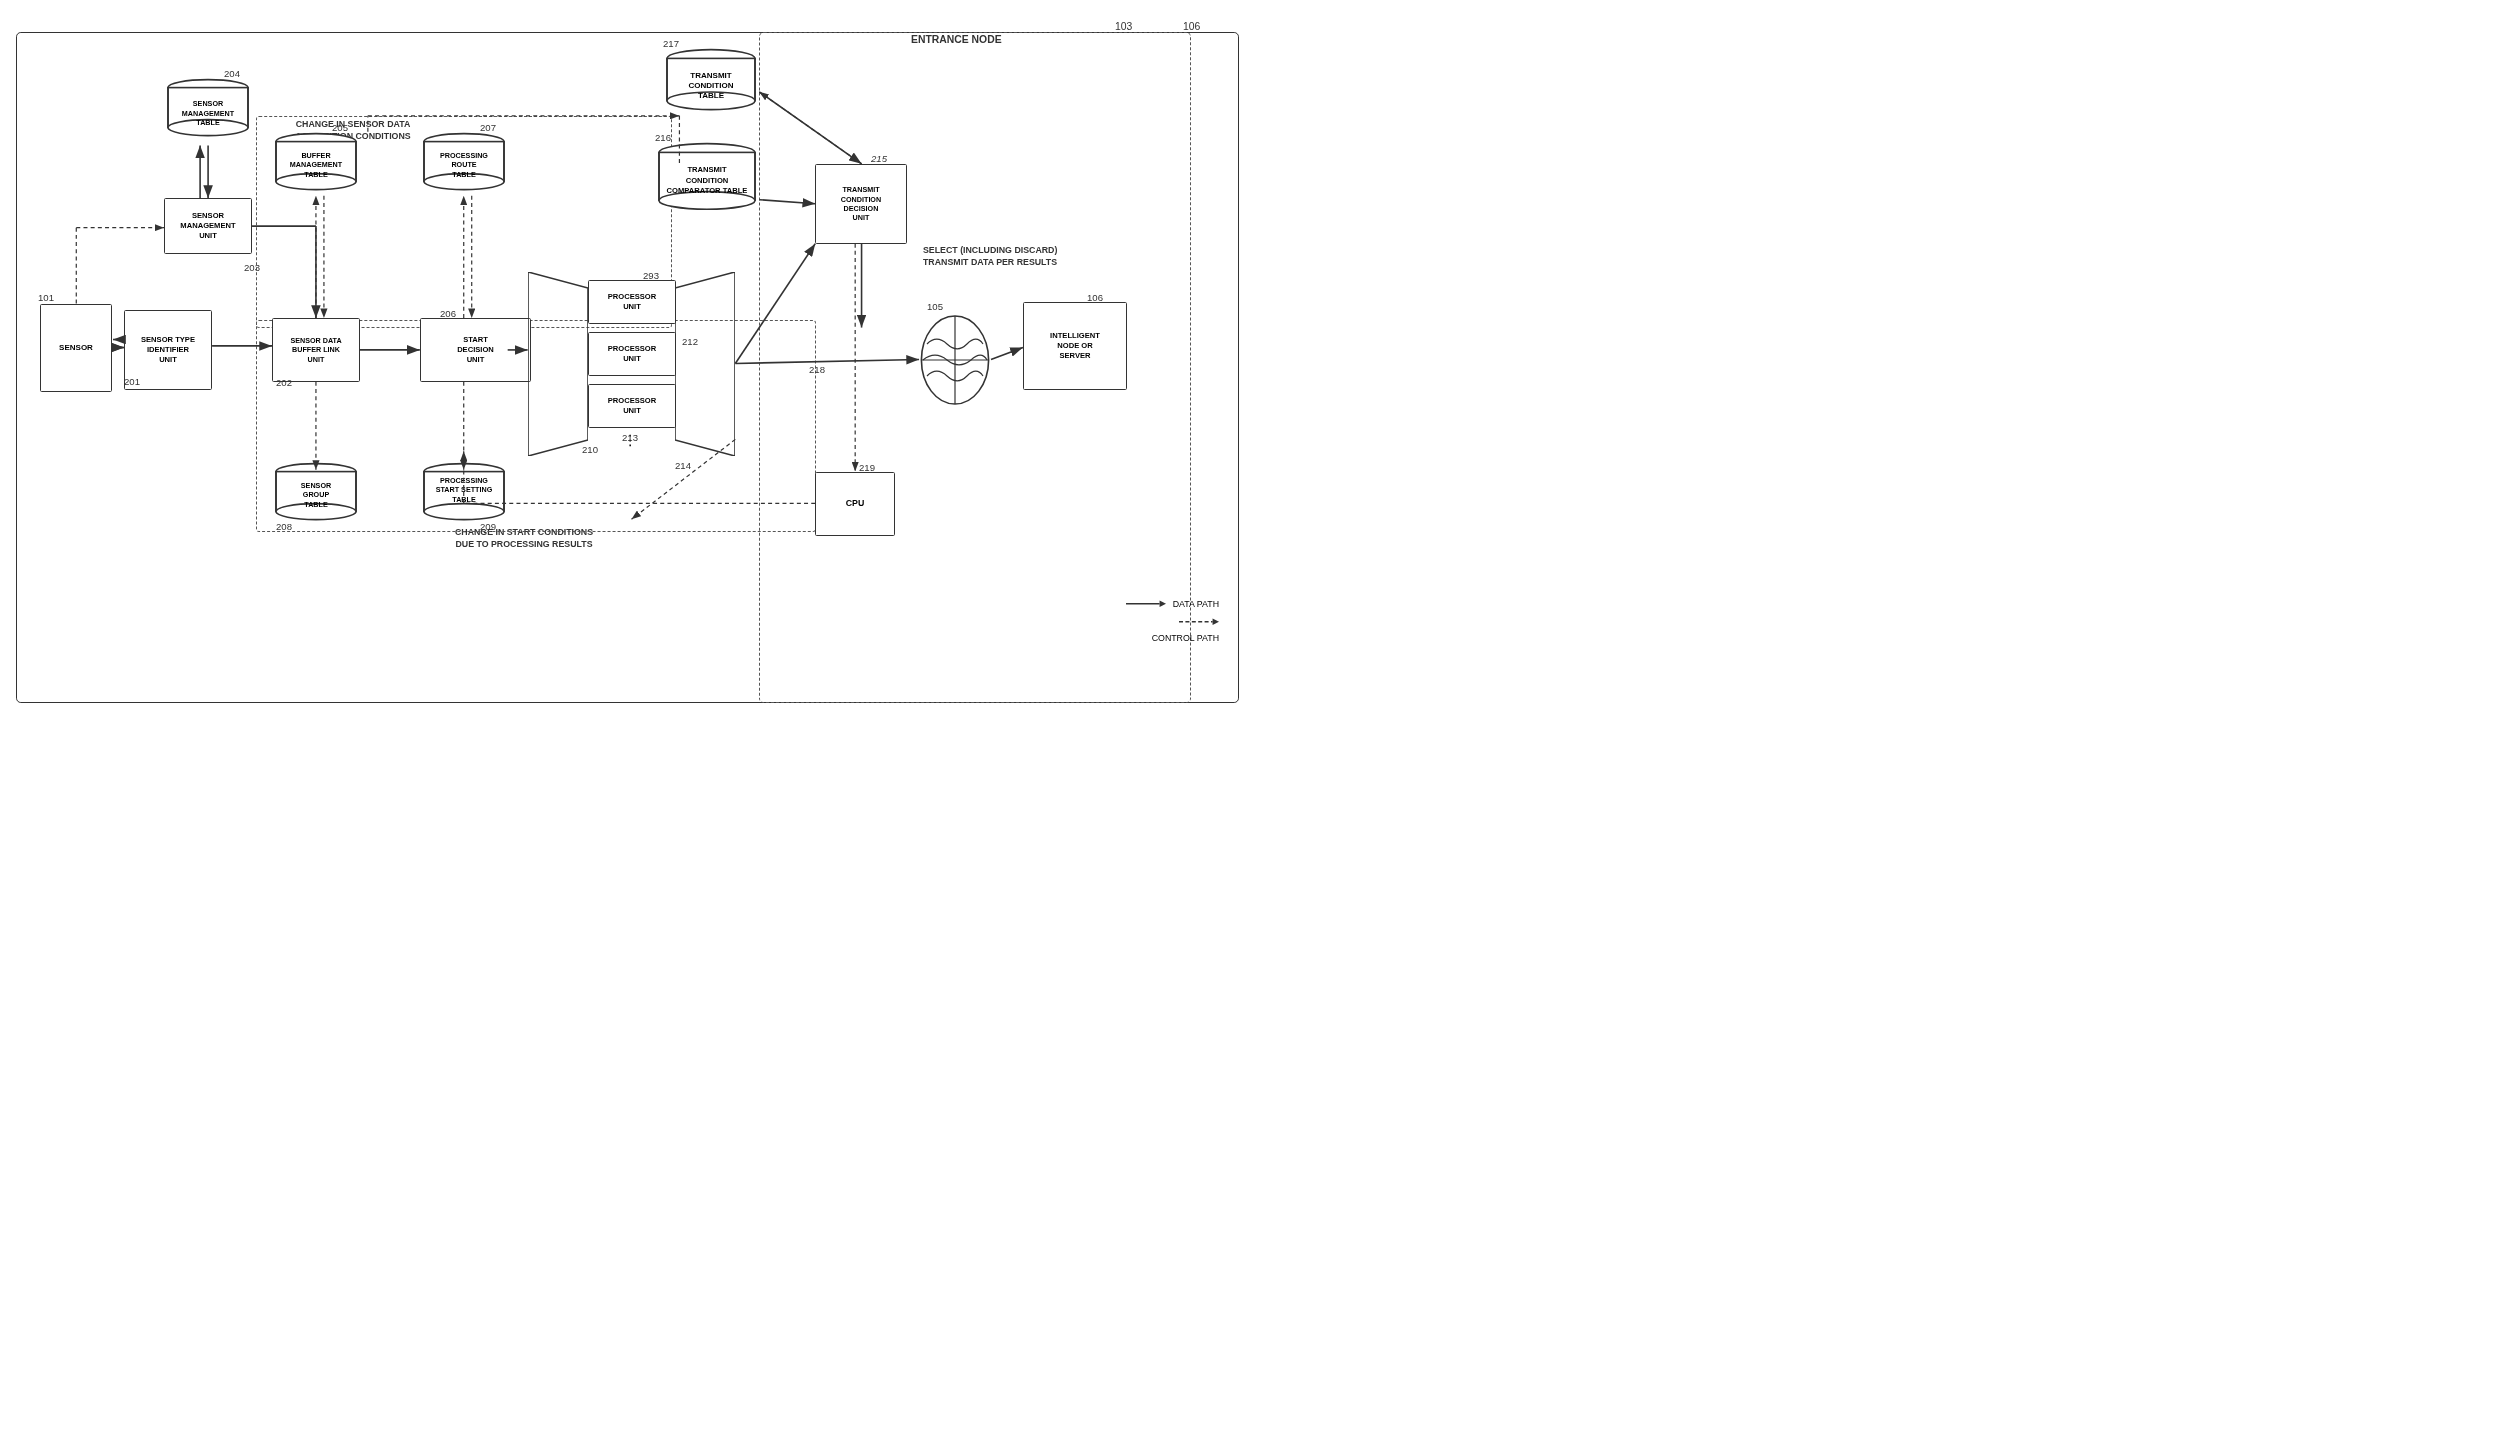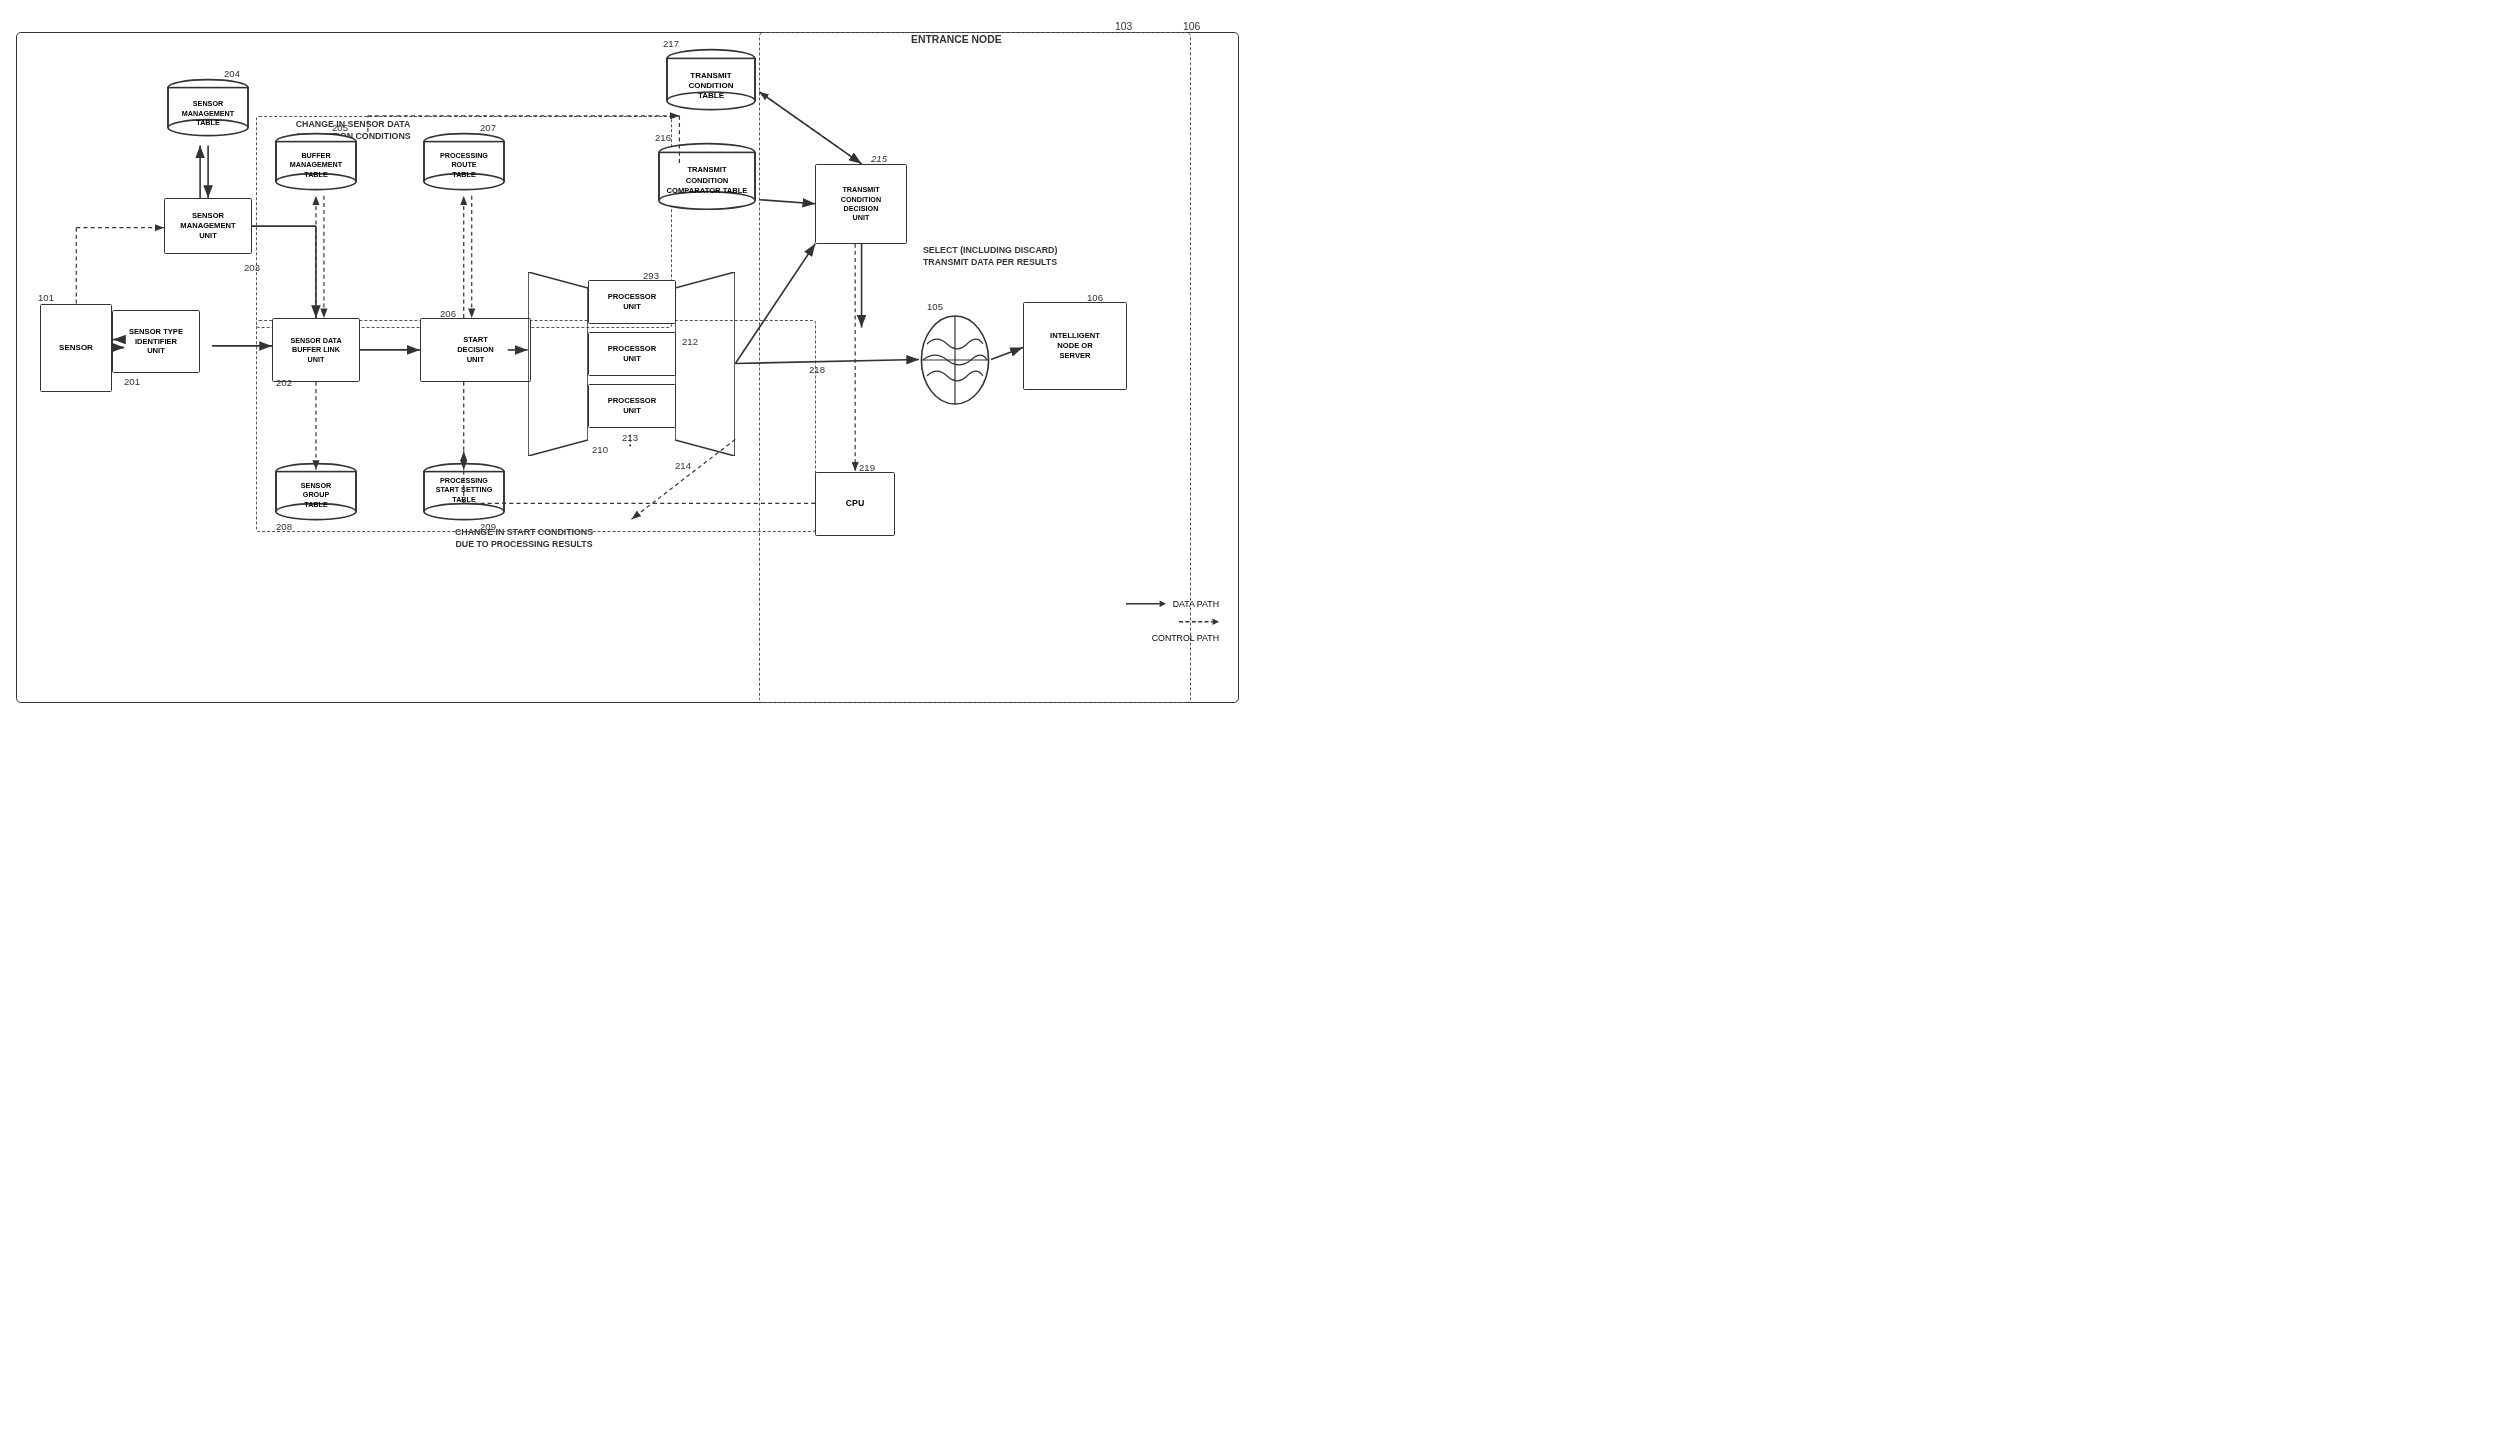--- a/index.html
+++ b/index.html
@@ -144,21 +144,21 @@
       <text x="55" y="47" text-anchor="middle" font-size="9" font-weight="bold" font-family="Arial">MANAGEMENT</text>
       <text x="55" y="59" text-anchor="middle" font-size="9" font-weight="bold" font-family="Arial">TABLE</text>
     </svg>
   </div>
   <div class="num-label" style="top:60px; left:216px;">204</div>
 
   <div class="block block-rect" style="left:156px; top:190px; width:88px; height:56px;">
     <span style="font-size:7.6px;">SENSOR<br>MANAGEMENT<br>UNIT</span>
   </div>
 
-  <div class="block block-rect" style="left:104px; top:302px; width:88px; height:63px;">
+  <div class="block block-rect" style="left:116px; top:302px; width:88px; height:80px;">
     <span style="font-size:7.6px;">SENSOR TYPE<br>IDENTIFIER<br>UNIT</span>
   </div>
   <div class="num-label" style="top:368px; left:116px;">201</div>
 
   <div style="position:absolute; top:124px; left:264px;">
     <svg width="88" height="64" viewBox="0 0 110 80">
       <ellipse cx="55" cy="12" rx="50" ry="10" fill="white" stroke="#333" stroke-width="2"></ellipse>
       <rect x="5" y="12" width="100" height="50" fill="white" stroke="#333" stroke-width="2"></rect>
       <line x1="5" y1="12" x2="5" y2="62" stroke="#333" stroke-width="2"></line>
       <line x1="105" y1="12" x2="105" y2="62" stroke="#333" stroke-width="2"></line>
@@ -264,21 +264,21 @@
 
   <div class="block block-rect" style="left:580px; top:324px; width:88px; height:44px;">
     <span style="font-size:7.6px;">PROCESSOR<br>UNIT</span>
   </div>
 
   <div class="block block-rect" style="left:580px; top:376px; width:88px; height:44px;">
     <span style="font-size:7.6px;">PROCESSOR<br>UNIT</span>
   </div>
 
   <div style="position:absolute; left:615px; top:424px; font-size:14.4px; letter-spacing:1.6px;">⋮</div>
-  <div class="num-label" style="top:436px; left:574px;margin-left:10px;">210</div>
+  <div class="num-label" style="top:436px; left:574px;">210</div>
   <div class="num-label" style="top:328px; left:674px;">212</div>
   <div class="num-label" style="top:436px; left:667px;margin-top:16px;">214</div>
   <div class="num-label" style="top:424px; left:614px;">213</div>
 
   <svg style="position:absolute; top:264px; left:520px; width:60px; height:184px;" viewBox="0 0 75 230">
 
     <polygon points="0,0 75,20 75,210 0,230" fill="none" stroke="#333" stroke-width="2"></polygon>
   </svg>
 
   <svg style="position:absolute; top:264px; left:667px; width:60px; height:184px;" viewBox="0 0 75 230">

